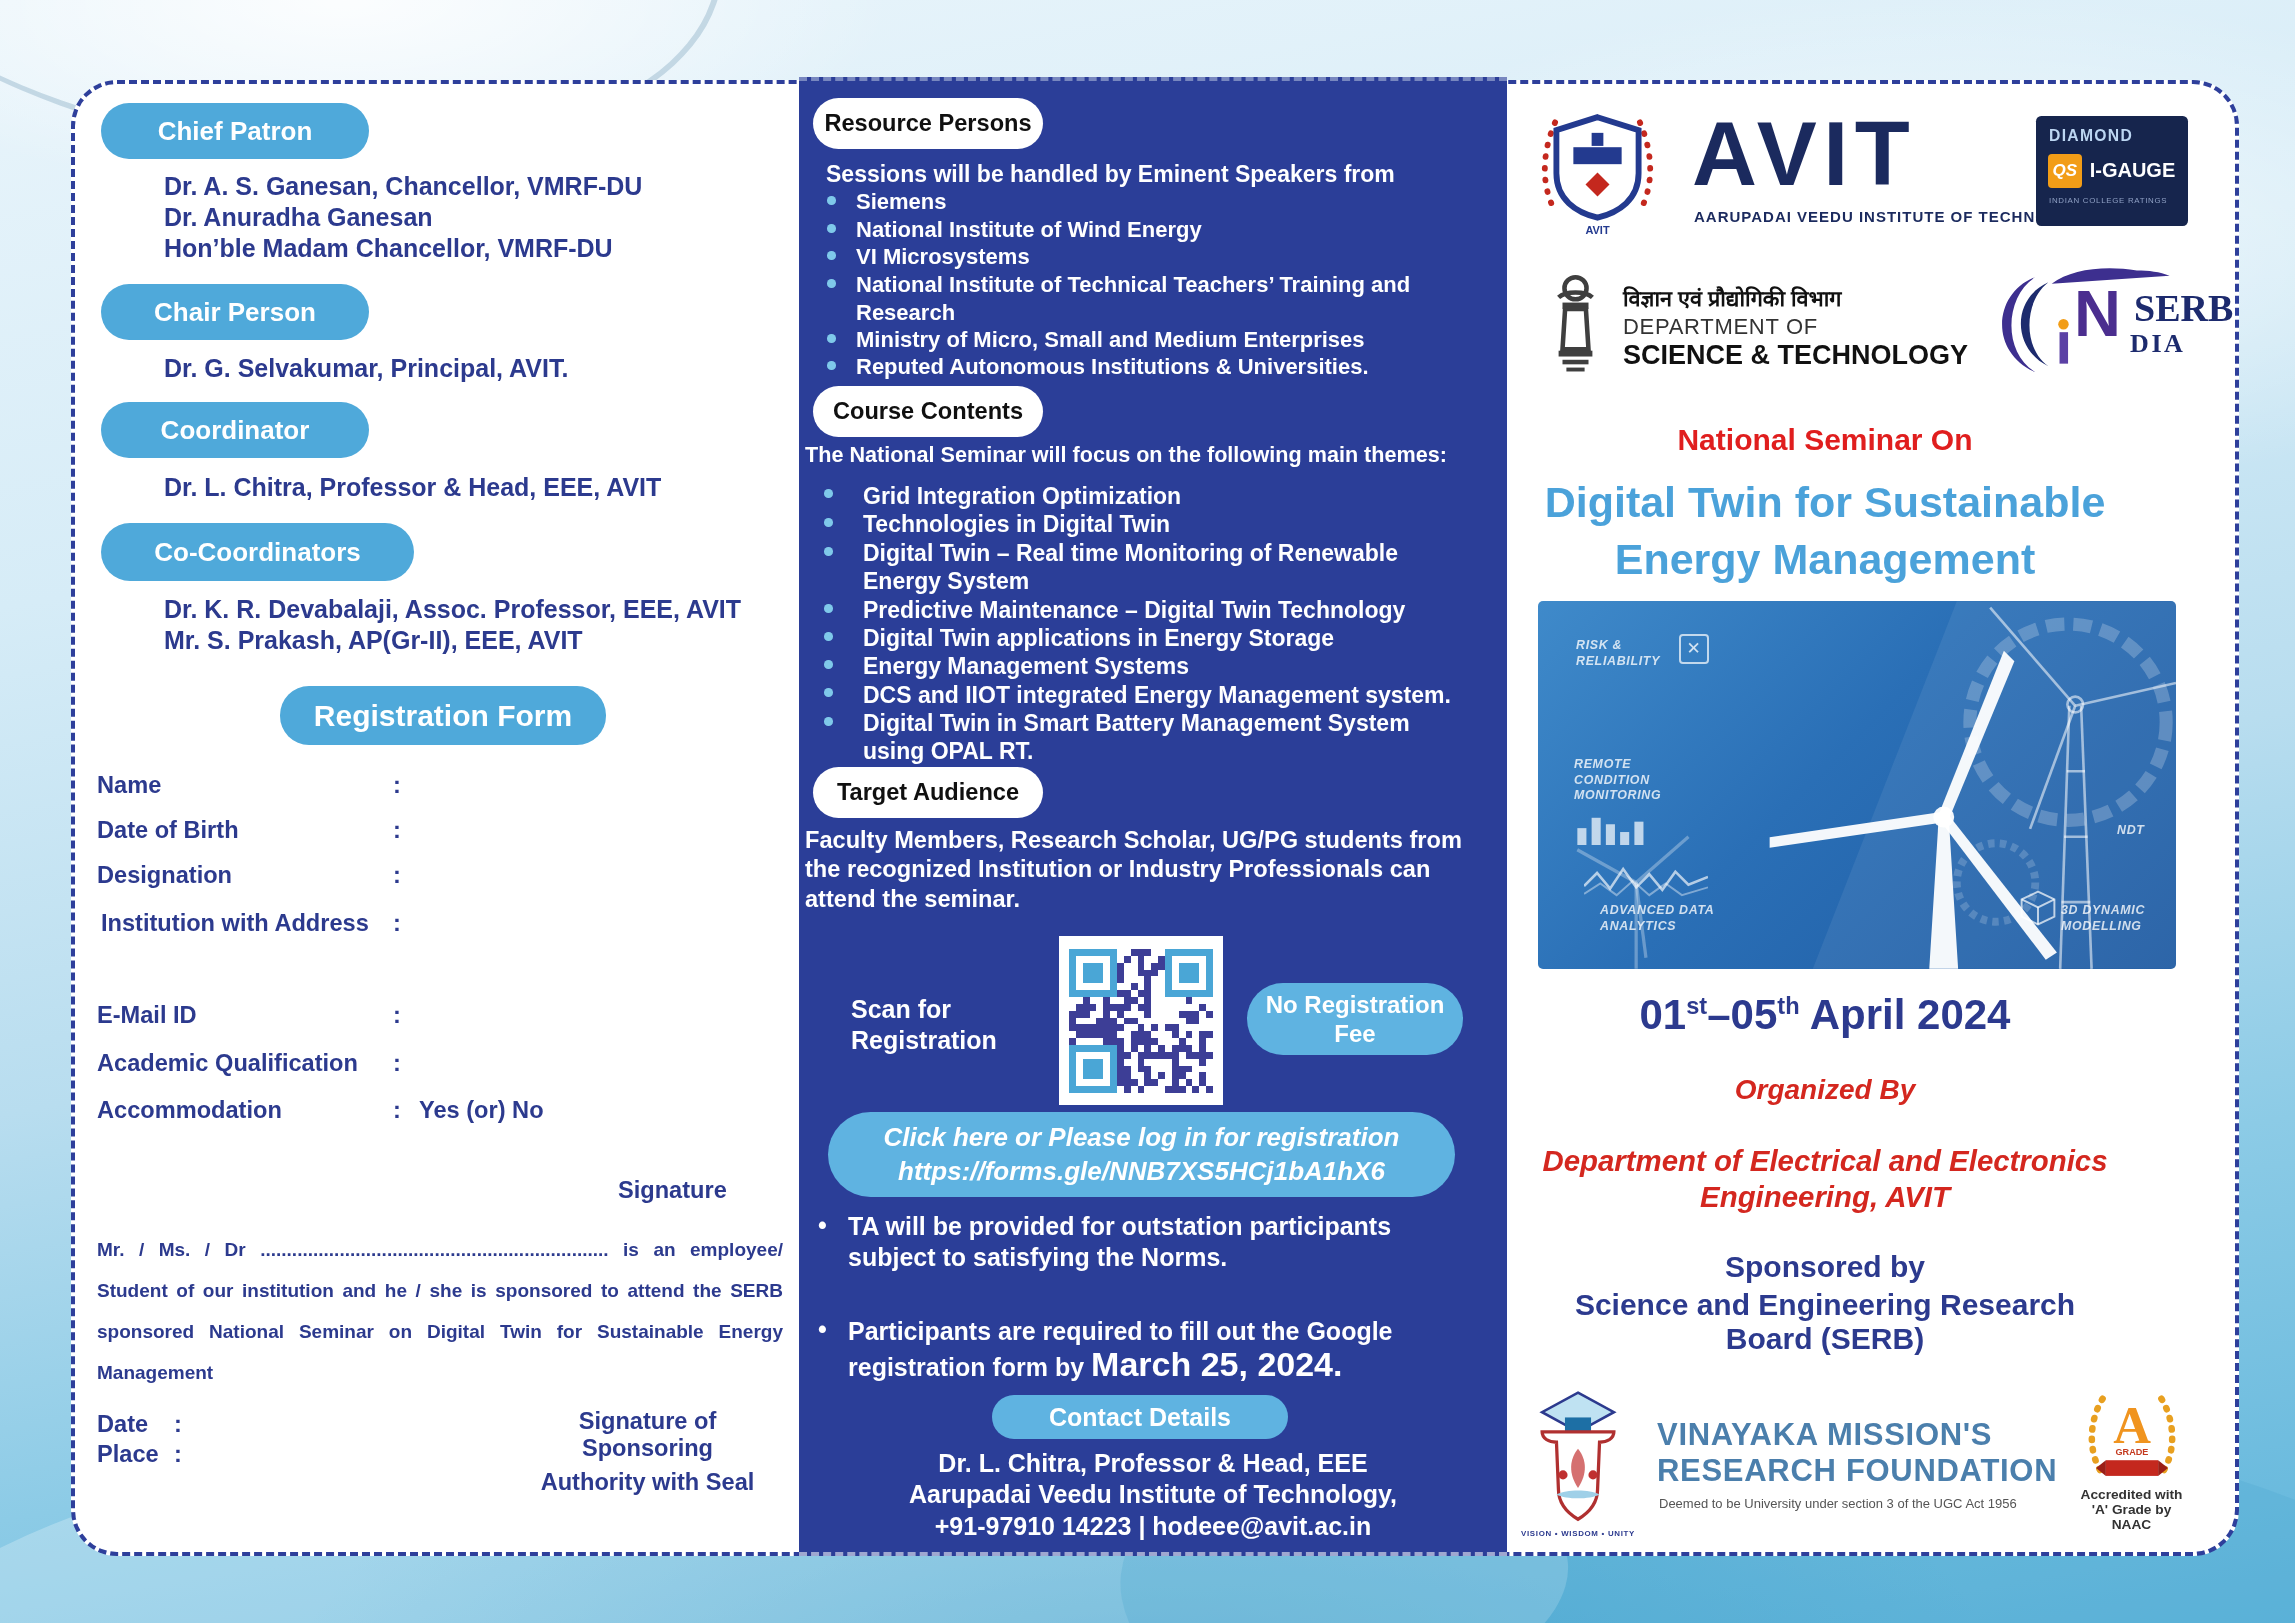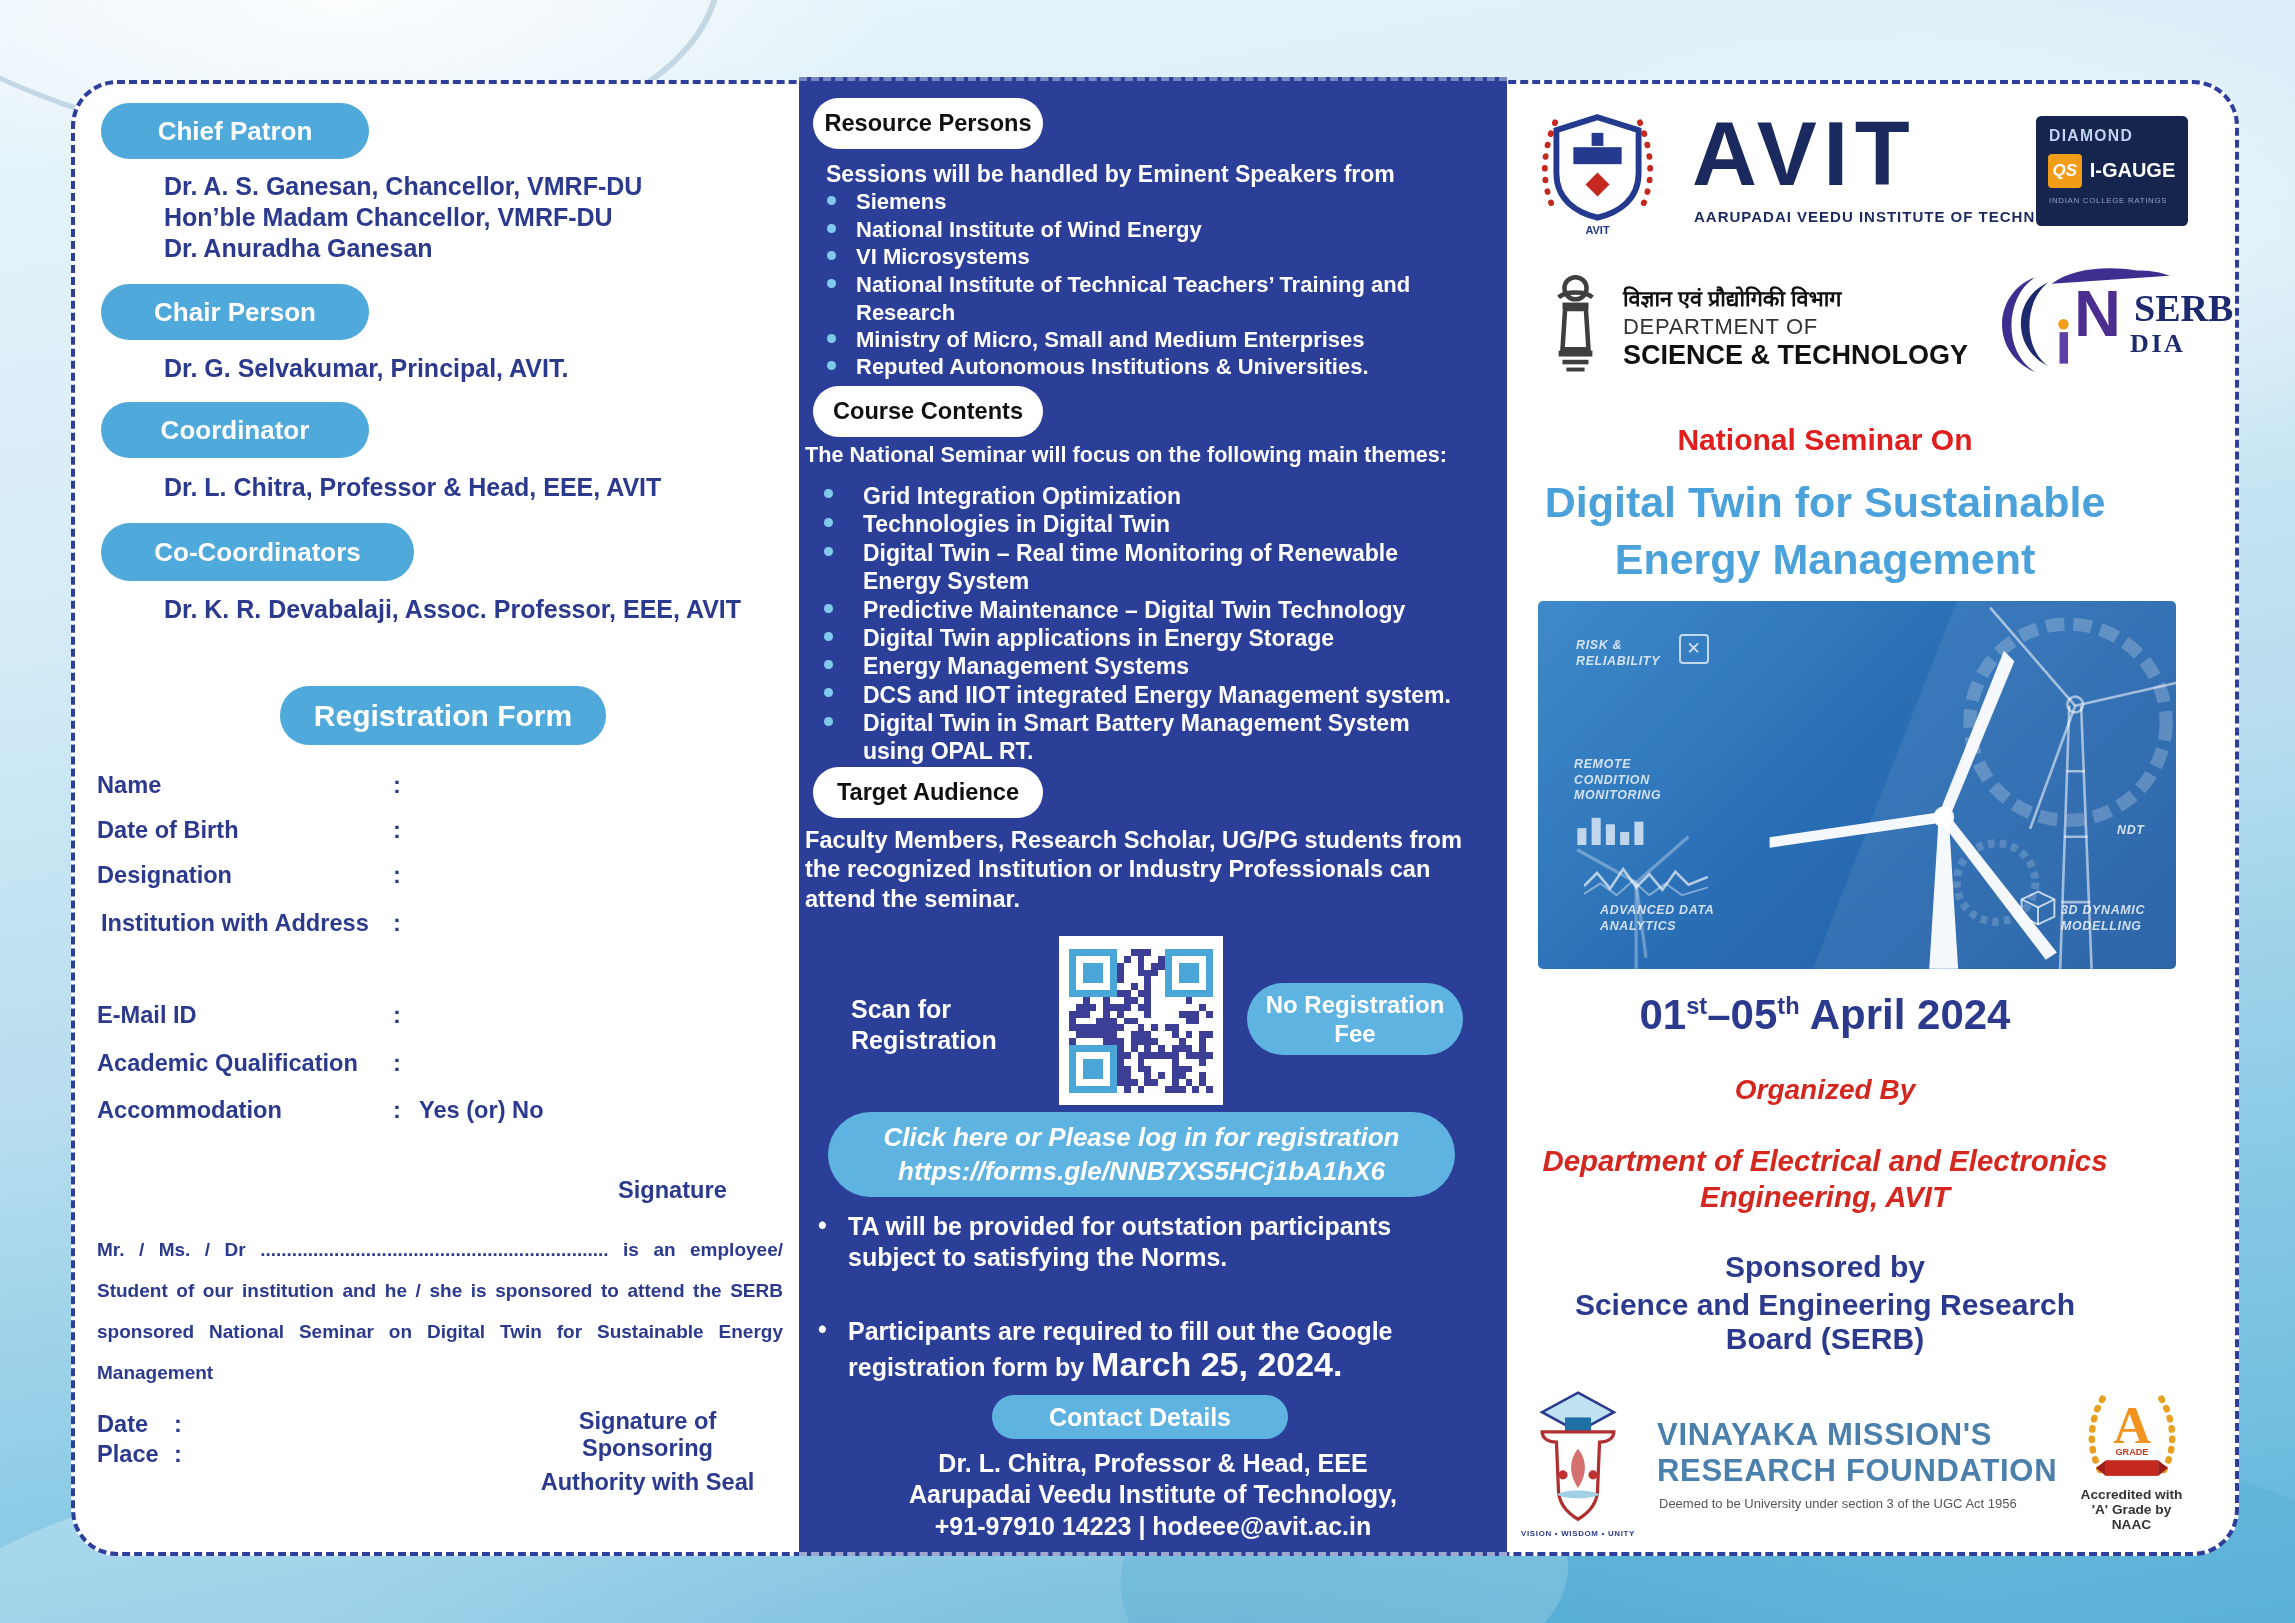--- a/index.html
+++ b/index.html
@@ -52,22 +52,22 @@
 
   <div class="brochure"></div>
   <div class="midbg"></div>
 
   <section>
     <div class="abs pill-sky" style="left:101px;top:103px;width:268px;height:56px;font-size:26px;">
         <span>Chief Patron</span>
       </div>
     <div class="abs names" style="left:164px;top:171px;width:609px;">
       <div>Dr. A. S. Ganesan, Chancellor, VMRF-DU</div>
+      <div>Dr. Anuradha Ganesan</div>
       <div>Hon’ble Madam Chancellor, VMRF-DU</div>
-      <div>Dr. Anuradha Ganesan</div>
     </div>
 
     <div class="abs pill-sky" style="left:101px;top:284px;width:268px;height:56px;font-size:26px;">
         <span>Chair Person</span>
       </div>
     <div class="abs names" style="left:164px;top:353px;width:609px;">
       <div>Dr. G. Selvakumar, Principal, AVIT.</div>
     </div>
 
     <div class="abs pill-sky" style="left:101px;top:402px;width:268px;height:56px;font-size:26px;">
@@ -75,20 +75,21 @@
       </div>
     <div class="abs names" style="left:164px;top:472px;width:609px;">
       <div>Dr. L. Chitra, Professor &amp; Head, EEE, AVIT</div>
     </div>
 
     <div class="abs pill-sky" style="left:101px;top:523px;width:313px;height:58px;font-size:26px;">
         <span>Co-Coordinators</span>
       </div>
     <div class="abs names" style="left:164px;top:594px;width:628px;">
       <div>Dr. K. R. Devabalaji, Assoc. Professor, EEE, AVIT</div>
+      <div>Mr. S. Prakash, AP(Gr-II), EEE, AVIT</div>
     </div>
 
     <div class="abs pill-sky" style="left:280px;top:686px;width:326px;height:59px;font-size:30px;">
         <span>Registration Form</span>
       </div>
 
     <div class="abs frow" style="left:97px;top:772px;"><span>Name</span></div>
     <div class="abs frow" style="left:393px;top:772px;">:</div>
     <div class="abs frow" style="left:419px;top:772px;"></div>
 

